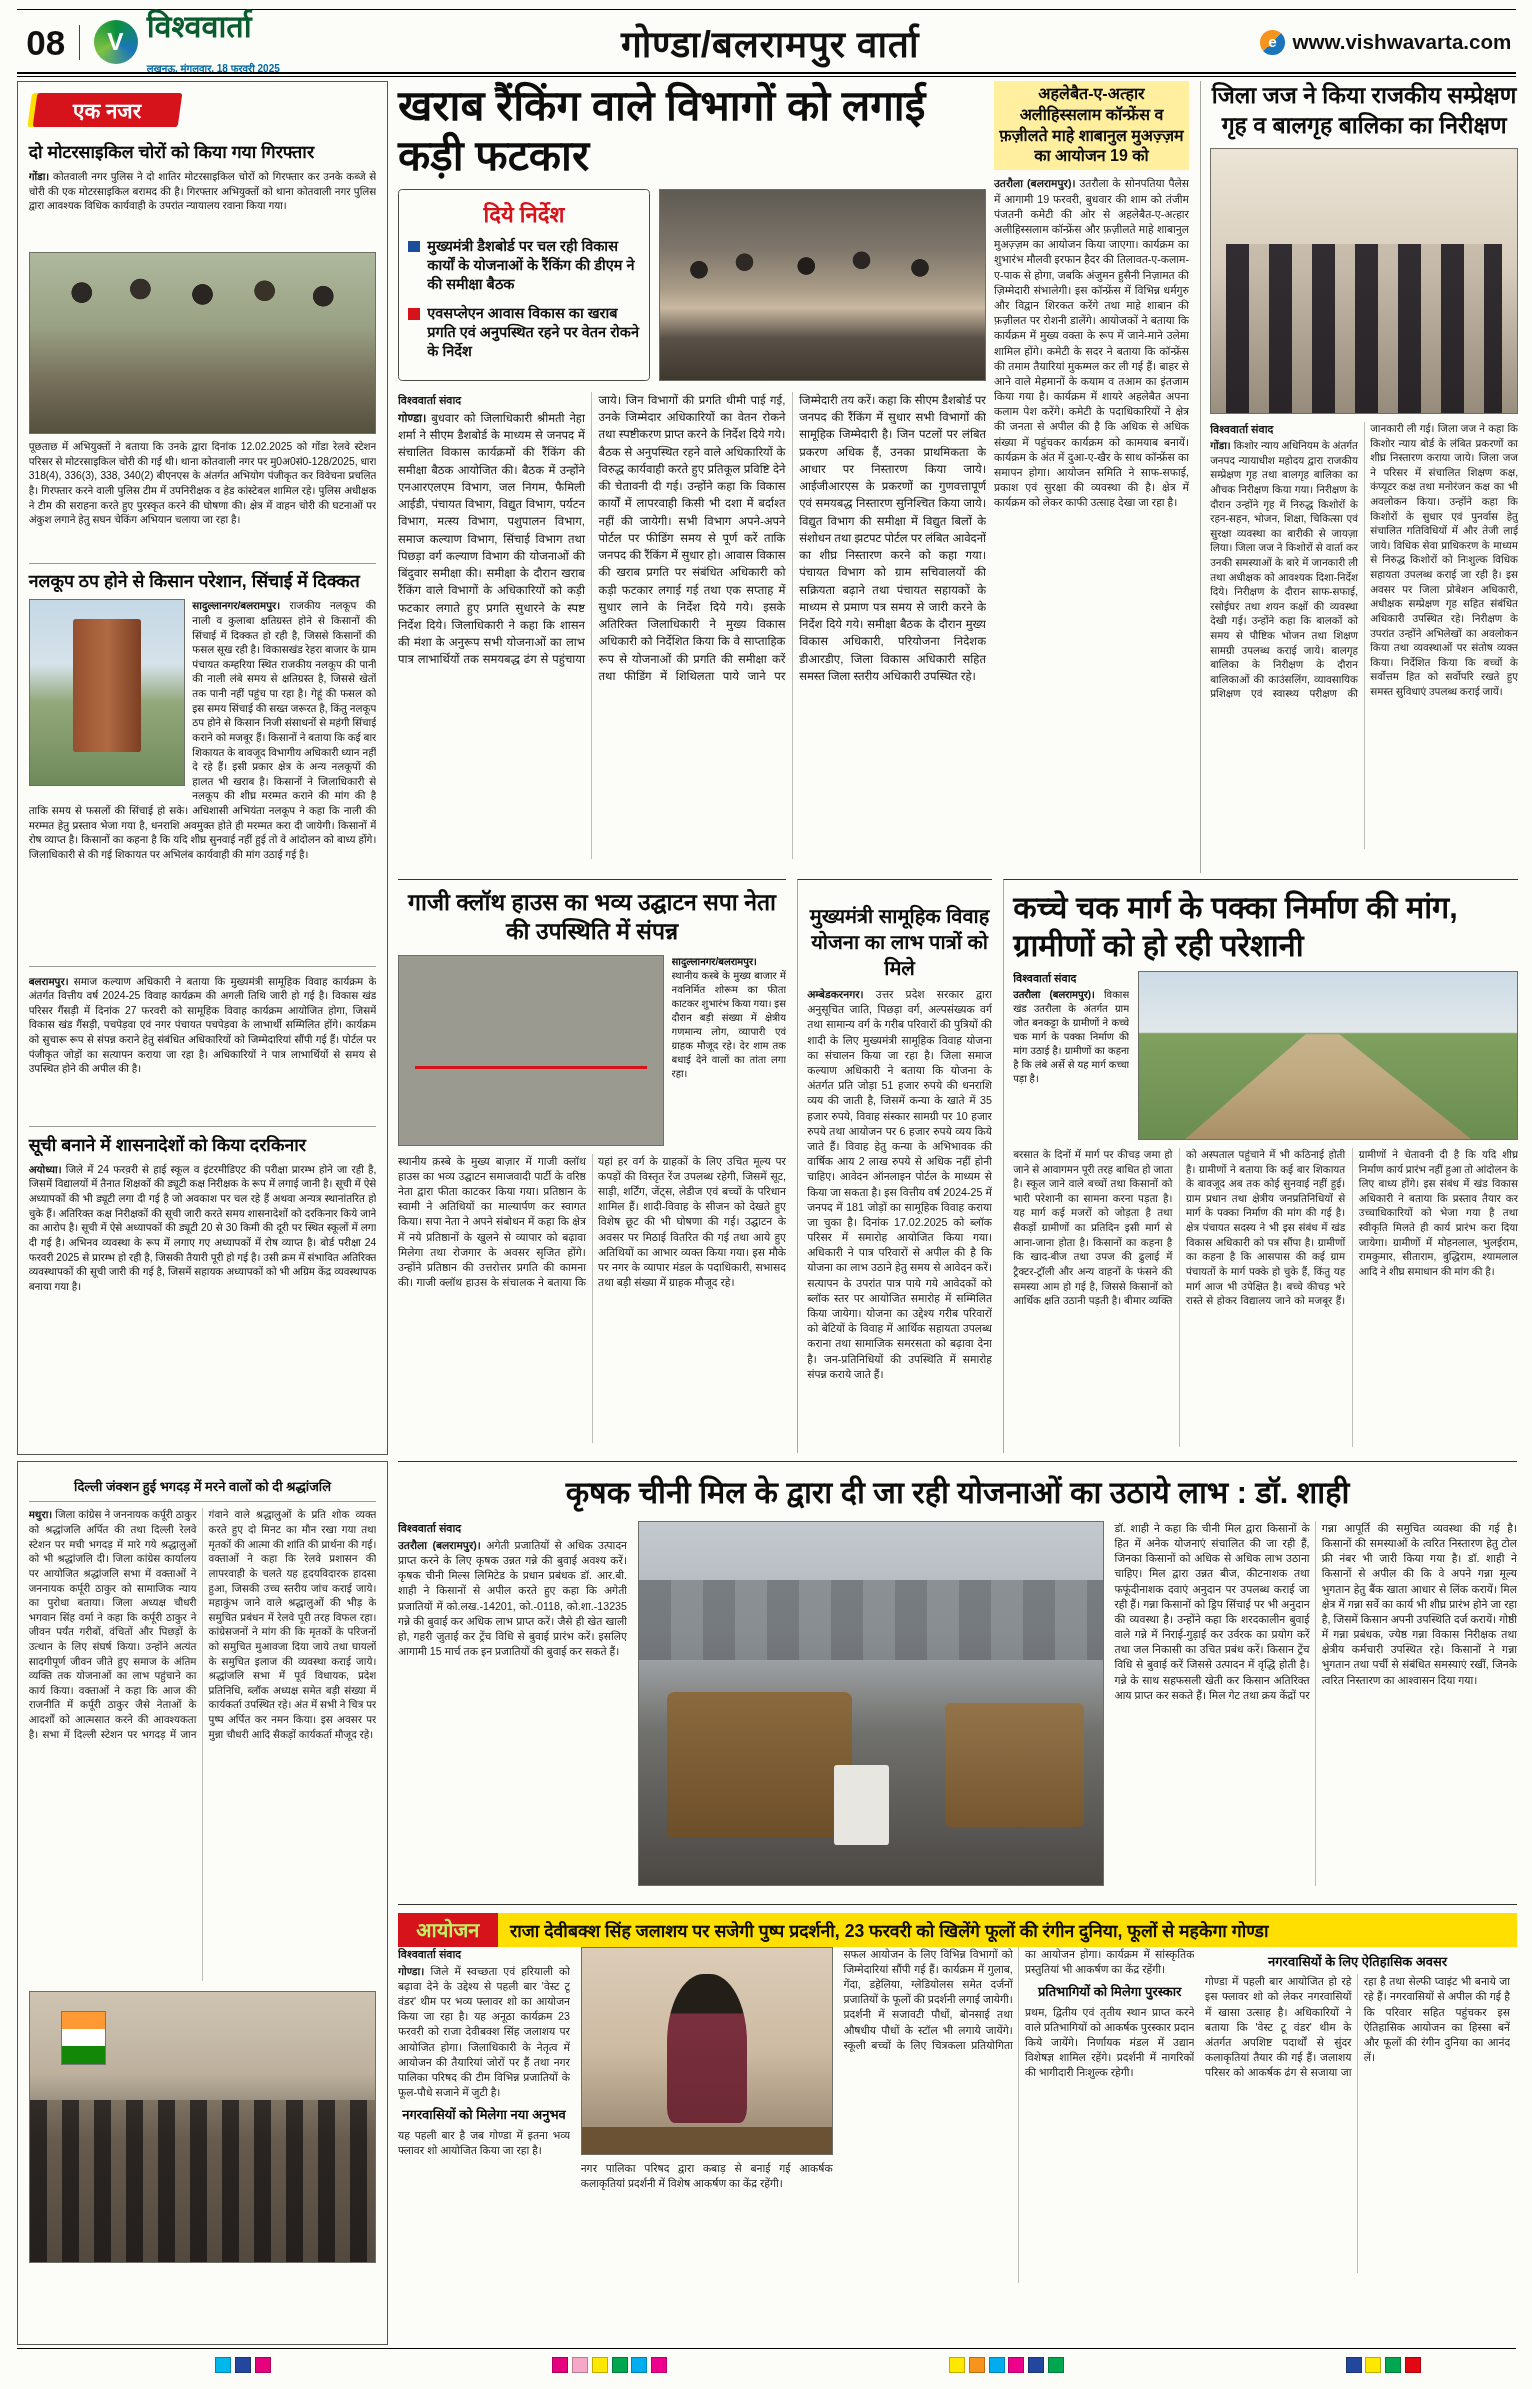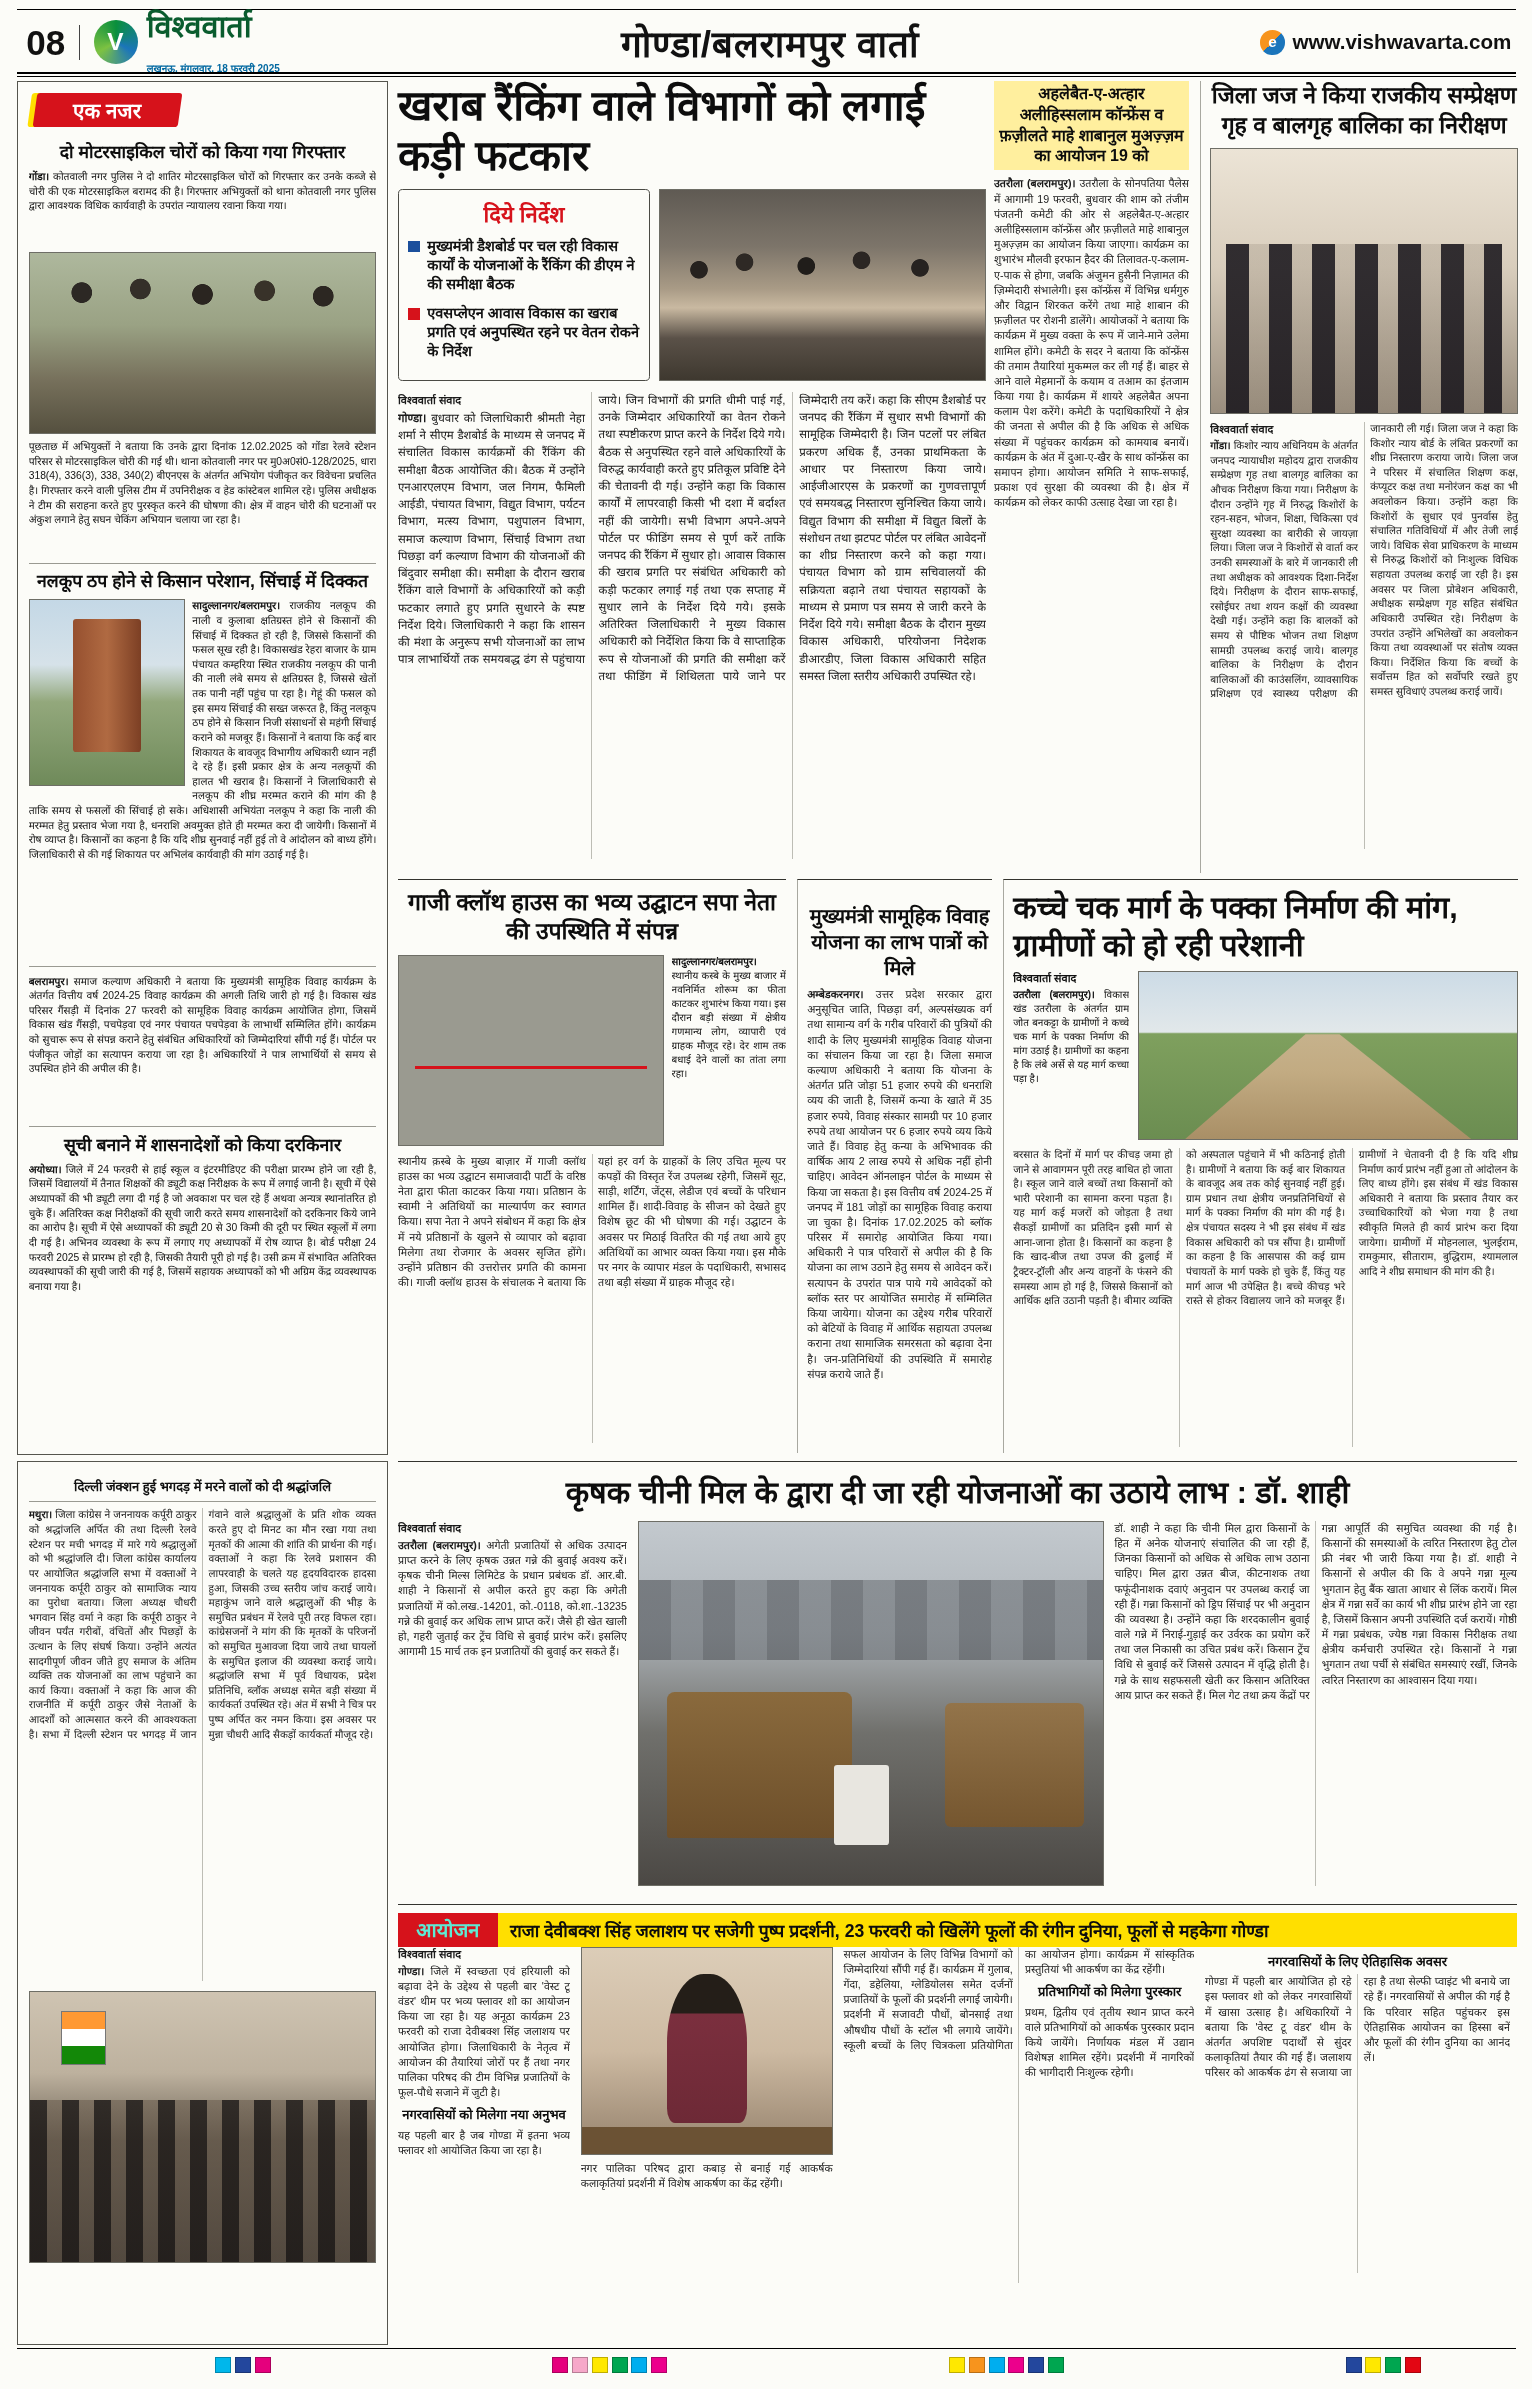--- a/index.html
+++ b/index.html
@@ -90,21 +90,21 @@
 
   
   .sidebar { left:17px; top:81px; width:371px; height:1374px; border:1.1px solid #55554e; padding:9.2px 10.7px; }
   .eknazar-wrap { margin:1.5px 0 7.6px 6.1px; }
   .eknazar { display:inline-flex; align-items:center; justify-content:center; min-width:145px; height:34px;
              background:var(--red,#d6121b); color:#fff; font-size:20.6px; font-weight:800;
              transform:skewX(-8deg); border-radius:3.1px; box-shadow:-5.3px 0 0 var(--yellow,#ffdf00); padding:0 13.7px; }
   .eknazar span { transform:skewX(8deg); }
   .side-art { border-bottom:0.8px solid #9a9a92; padding:7.6px 0; }
   .side-art:last-child { border-bottom:none; }
-  .side-art h3 { font-size:17.6px; line-height:1.25; text-align:center; margin-bottom:6.1px; }
+  .side-art h3 { font-size:17.6px; line-height:1.25; text-align:left; margin-bottom:6.1px; }
   .side-art p { font-size:10.3px; line-height:1.42; text-align:justify; }
   .side-p1 { height:76px; overflow:hidden; margin-bottom:6.1px; }
   .side-photo1 { width:100%; height:182px; margin-bottom:6.1px; }
   .side-p2 { height:115px; overflow:hidden; }
   .side-art2-content { height:359px; overflow:hidden; }
   .side-photo2 { float:left; width:156px; height:187px; margin:0 7.6px 4.6px 0; }
   .side-art3 p { height:144px; overflow:hidden; }
   .side-art4 p { height:229px; overflow:hidden; }
 
   
@@ -162,21 +162,21 @@
   .mill { left:398px; top:1461px; width:1119px; height:434px; border-top:1.5px solid #33332e; padding-top:7.6px; }
   .mill h2 { font-size:30.5px; text-align:center; }
   .mill-row { display:flex; gap:10.7px; margin-top:9.2px; height:365px; }
   .mill-left { width:229px; flex:none; overflow:hidden; }
   .mill-photo { width:466px; height:365px; flex:none; }
   .mill-right { flex:1; overflow:hidden; }
 
   
   .flower { left:398px; top:1904px; width:1119px; height:441px; border-top:1.5px solid #33332e; padding-top:7.6px; }
   .flower-strip { display:flex; height:34px; align-items:stretch; }
-  .kicker { background:var(--red,#d6121b); color:#5eead4; font-weight:800; font-size:20px;
+  .kicker { background:var(--red,#d6121b); color:#bef264; font-weight:800; font-size:20px;
             display:flex; align-items:center; padding:0 18.3px; flex:none;text-align:center; }
   .strip-text { background:var(--yellow,#ffdf00); flex:1; display:flex; align-items:center;
                 font-weight:800; font-size:17.6px; padding:0 12.2px; color:#0d0d0d; }
   .flower h1 { font-size:30.5px; margin:9.2px 0 6.1px; }
   .flower-cols { display:flex; gap:10.7px; height:336px; }
   .fcol1 { width:172px; flex:none; overflow:hidden; }
   .fcol1 h4, .fcol3 h4, .fcol4 h4 { font-size:13px; text-align:center; margin:6.1px 0 3.1px; }
   .fcol2 { width:252px; flex:none; overflow:hidden; }
   .flower-photo { width:100%; height:208px; margin-bottom:6.1px; }
   .fcol3 { width:351px; flex:none; column-count:2; column-gap:12.2px; column-rule:0.8px solid #bdbdb5; overflow:hidden; }

